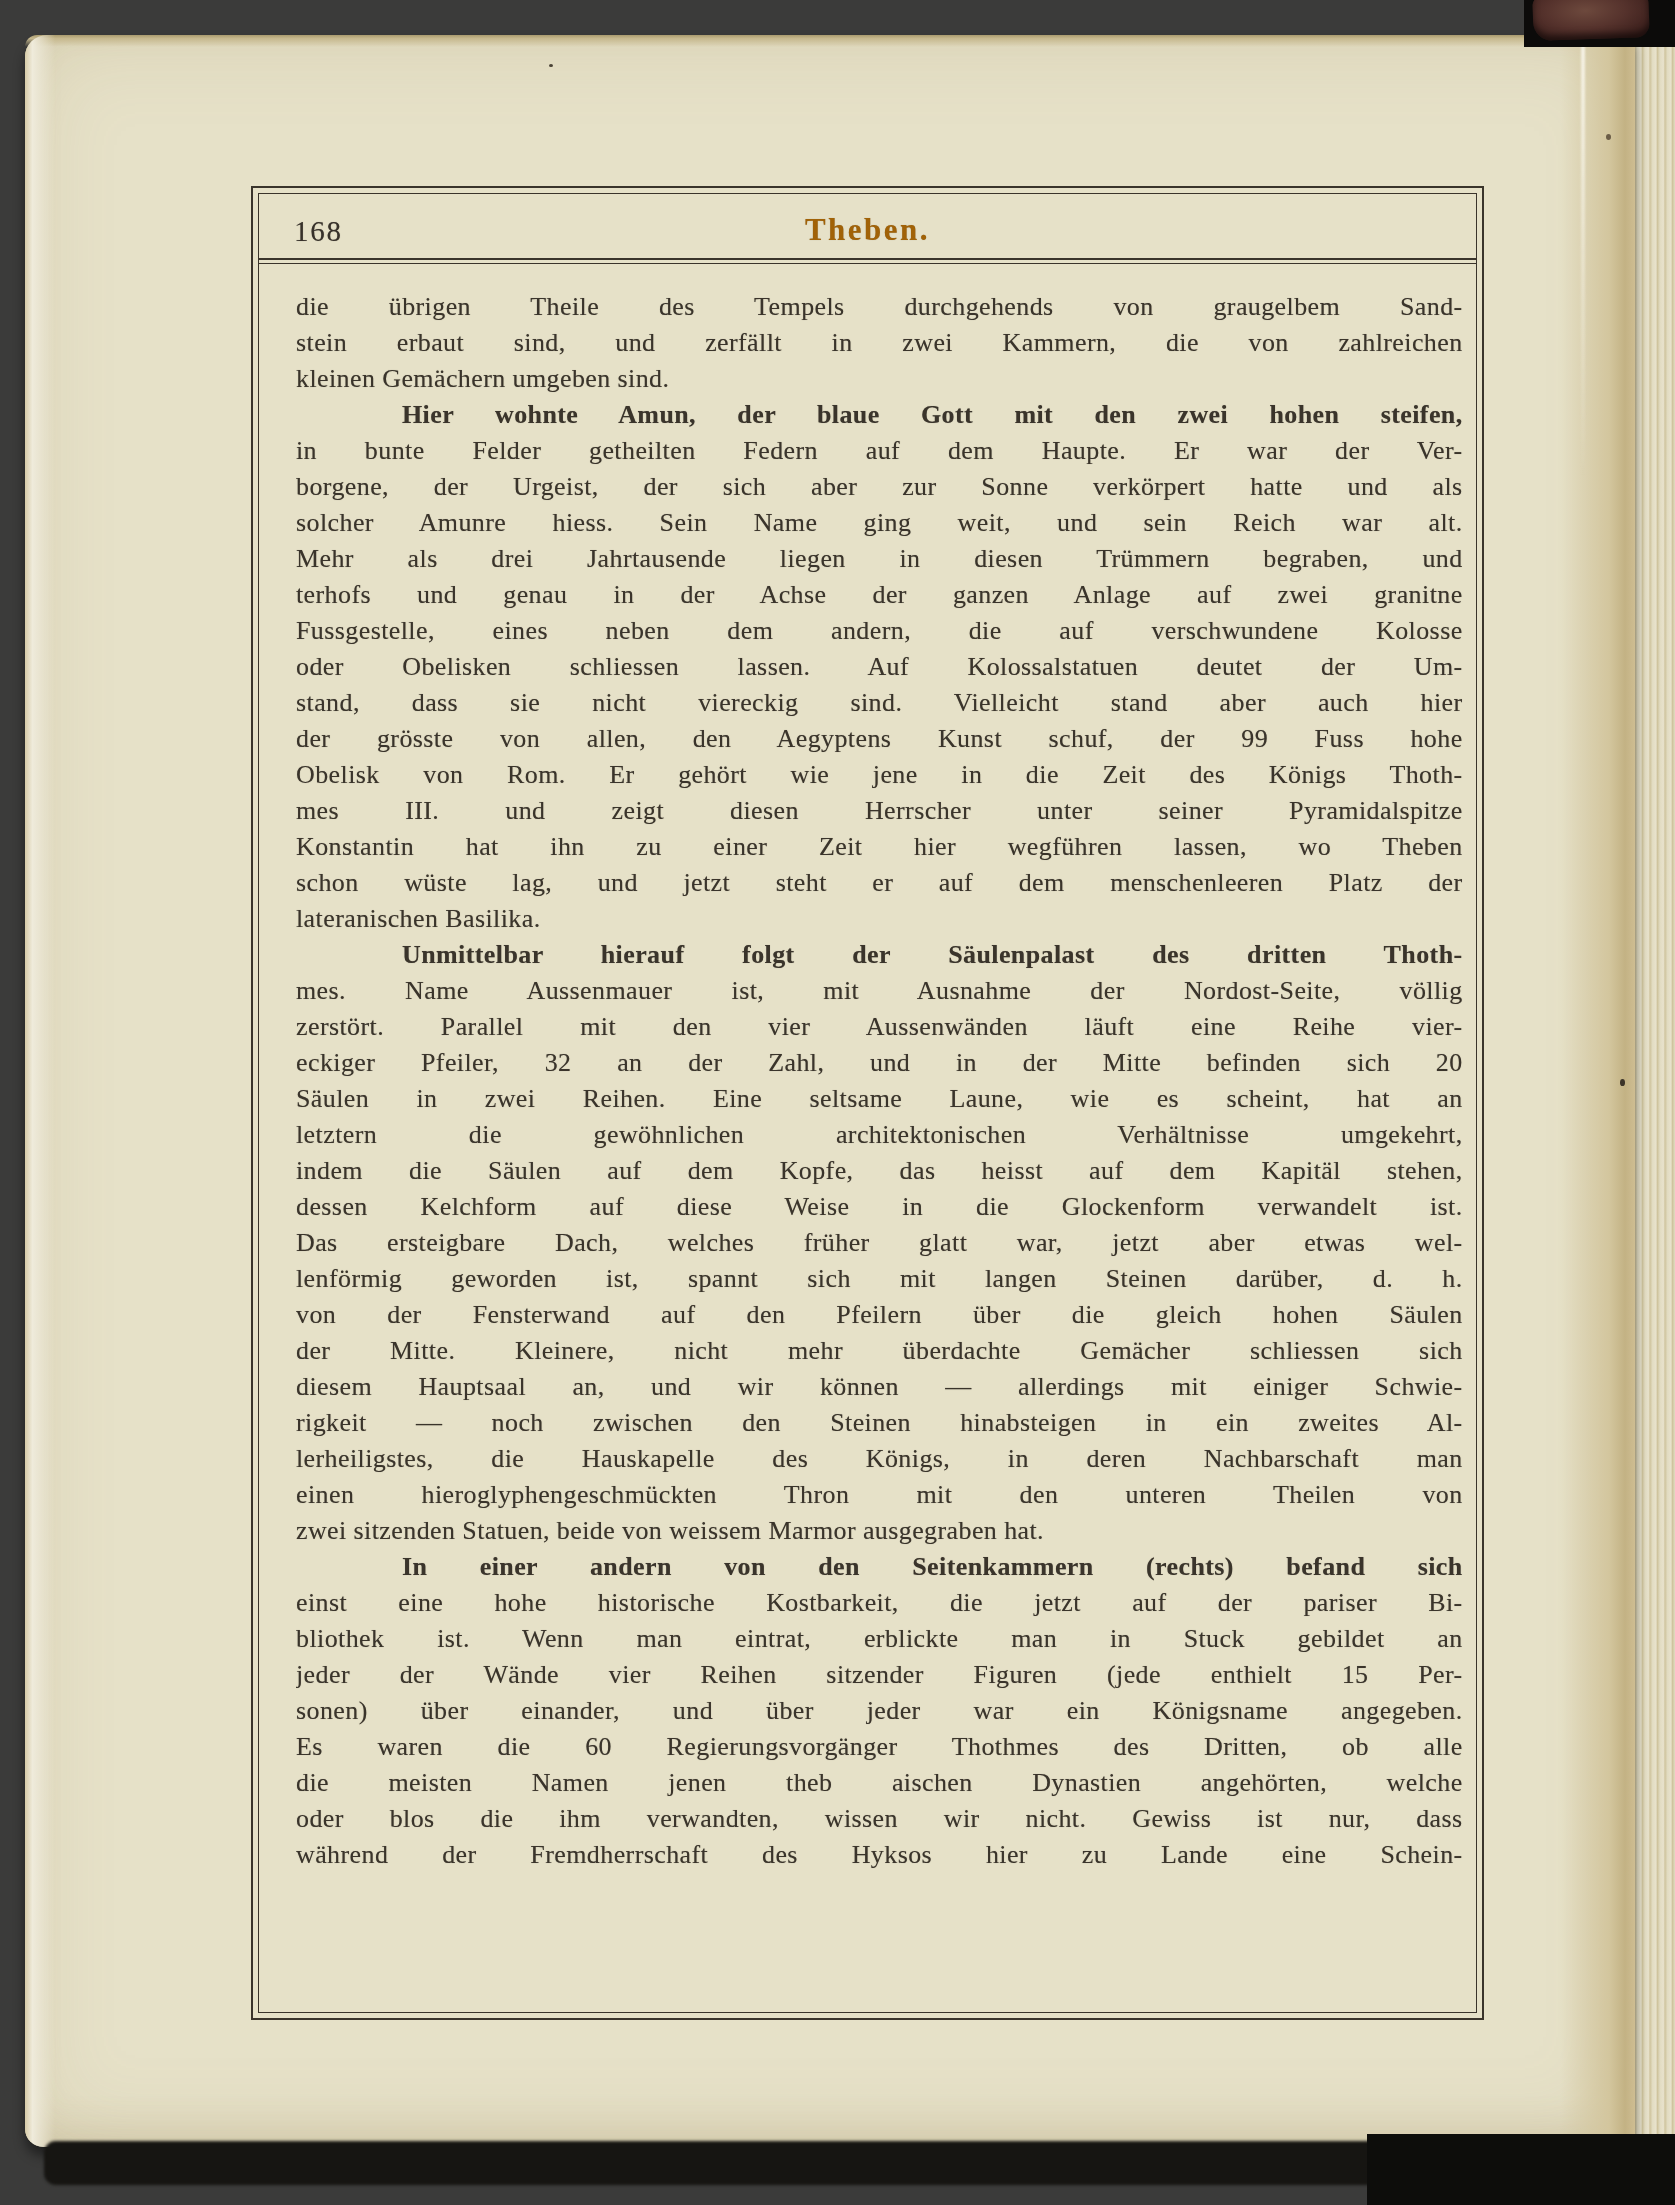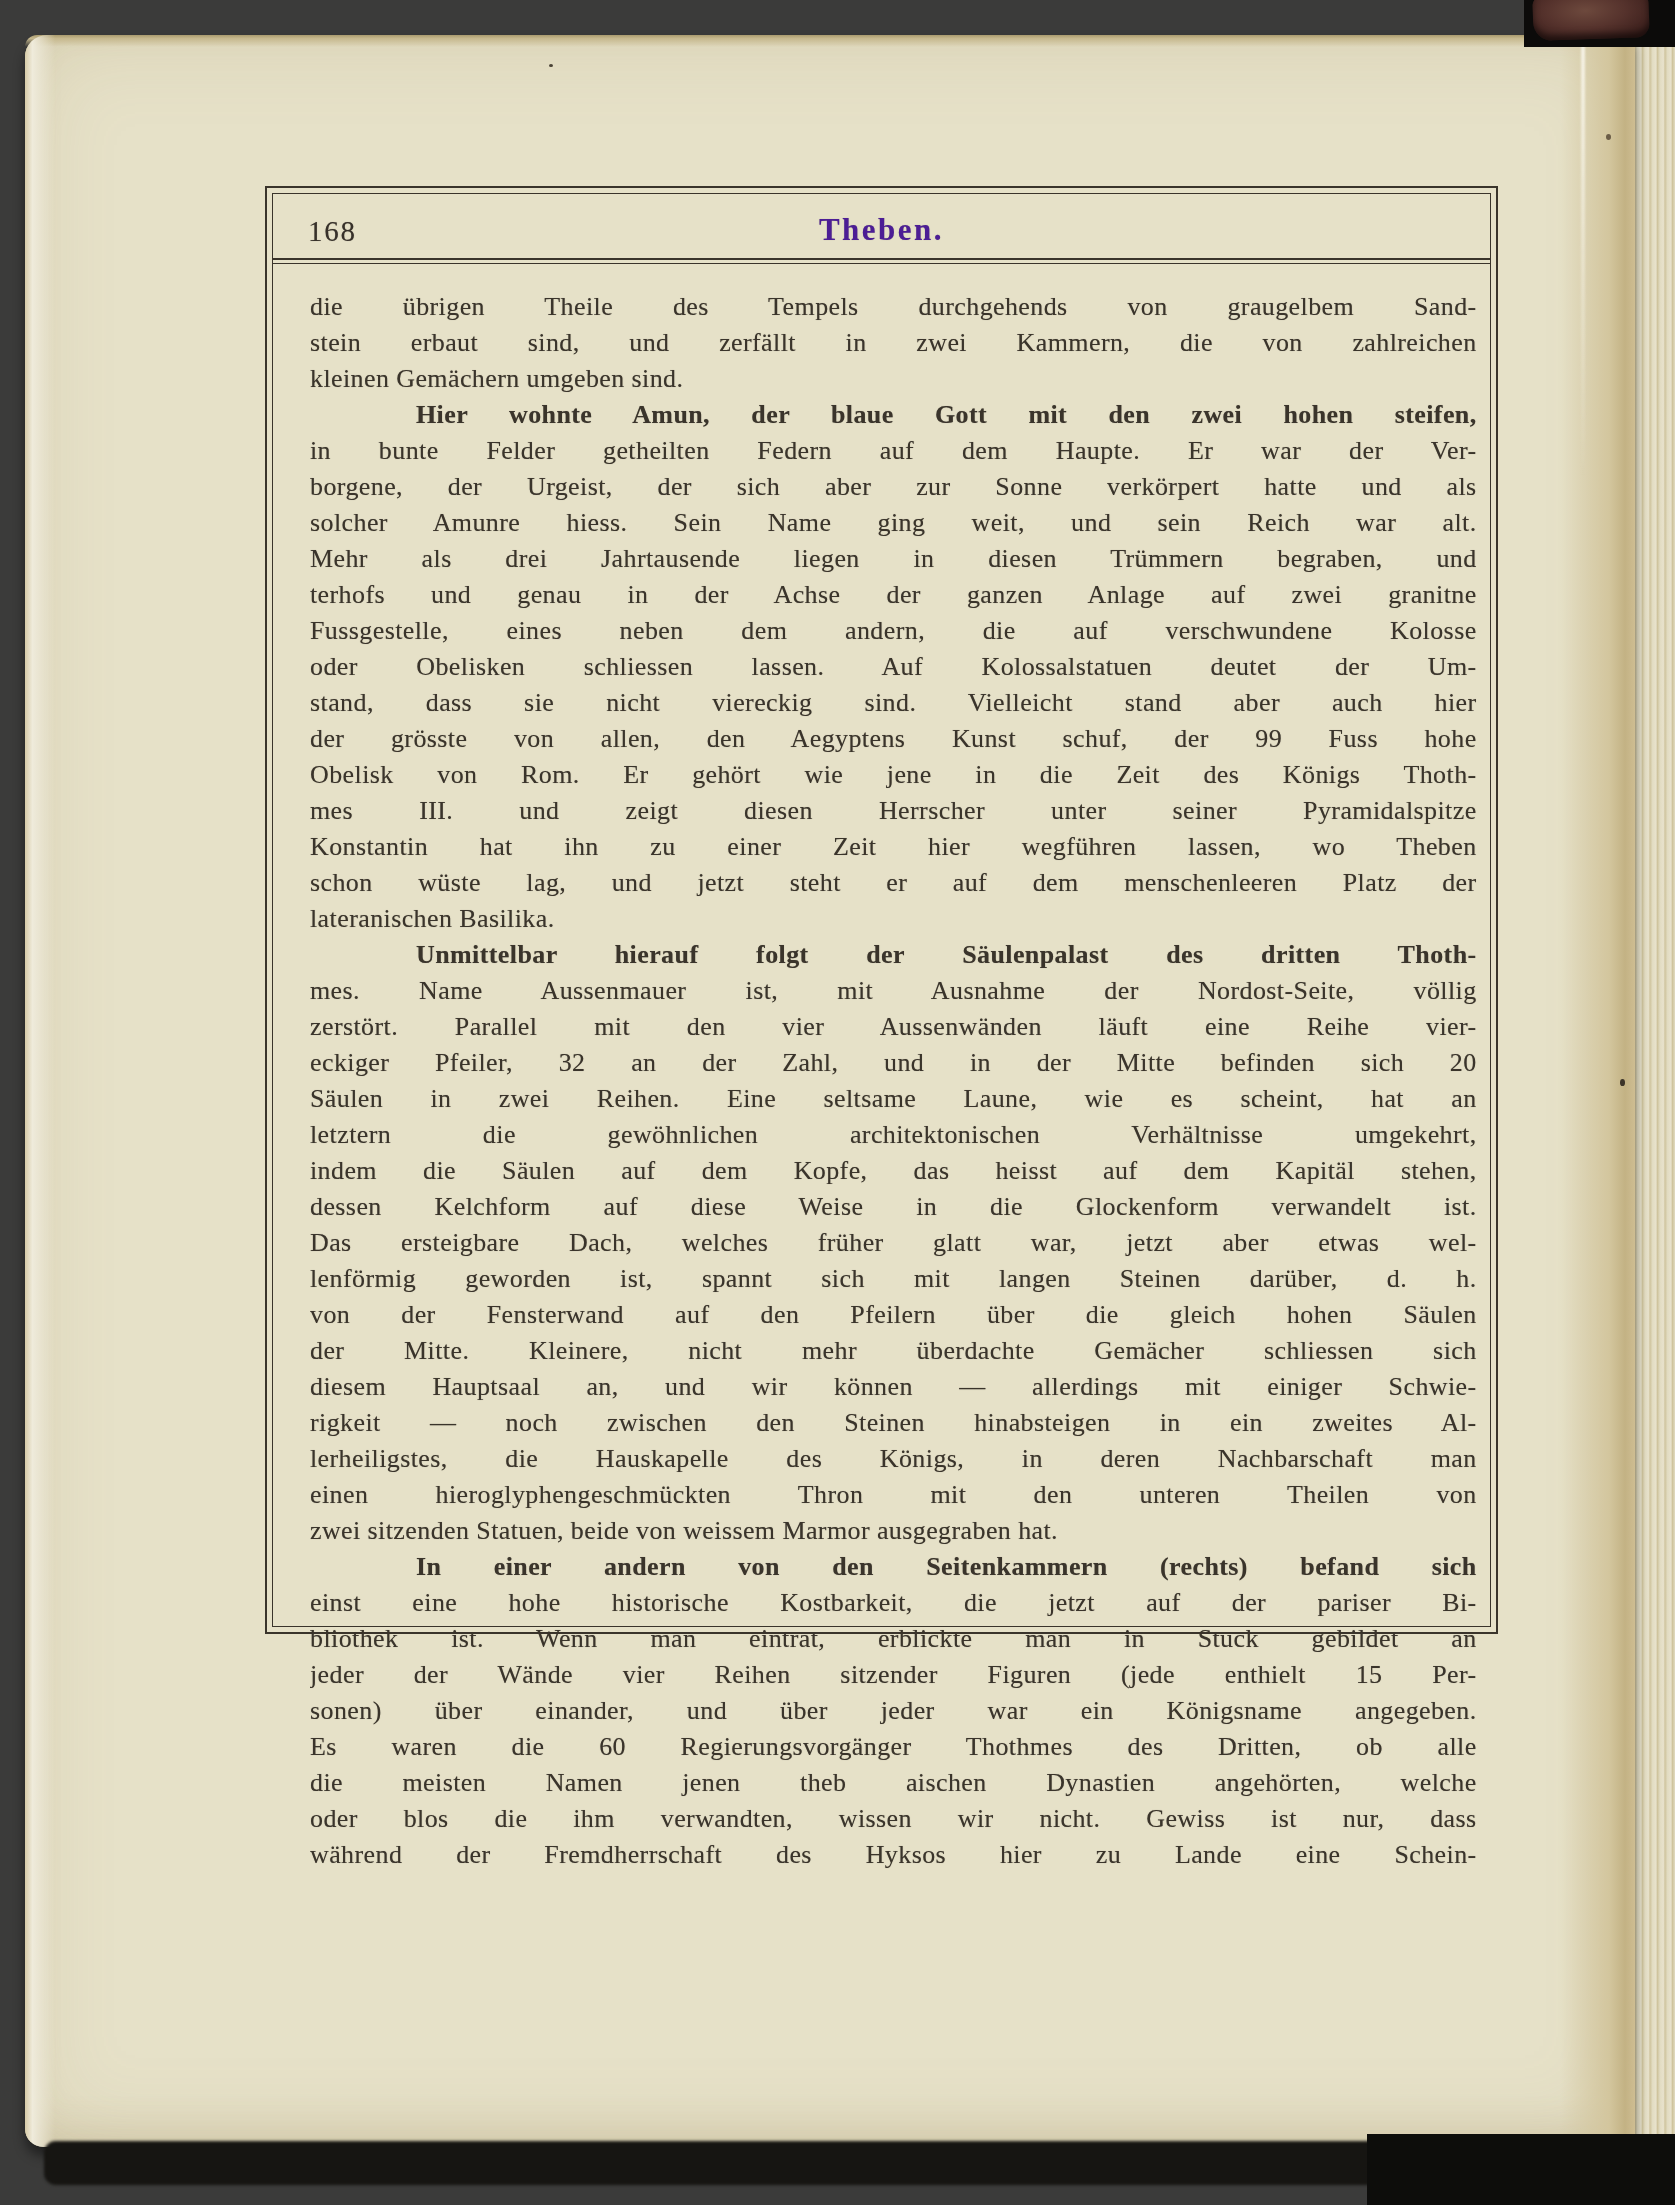--- a/index.html
+++ b/index.html
@@ -73,41 +73,41 @@
     position:absolute;left:1533px;top:-5px;width:116px;height:44px;
     background:radial-gradient(ellipse at 45% 35%,#6d493d 0%,#55322c 45%,#3a1e1b 85%);
     border-radius:8.4px 10px 13.4px 18.4px;
     transform:rotate(-2deg);
     box-shadow:inset 0 -5px 6.7px rgba(0,0,0,0.5);
     z-index:6;
   }
 
   
   .frame{
-    position:absolute;left:240px;top:151px;width:1233px;height:1448px;
+    position:absolute;left:226px;top:151px;width:1233px;height:1834px;
     box-sizing:border-box;
     border:2.5px solid #3a342b;
   }
   .frame-inner{
     position:absolute;inset:5px;
     box-sizing:border-box;
     border:1.7px solid #3a342b;
     padding:0;
   }
 
   
   .header{position:relative;height:64px;}
   .pagenum{
     position:absolute;left:35px;bottom:10px;
     font-size:29px;letter-spacing:1.7px;color:#37312a;
     text-shadow:0 0 0.8px rgba(55,49,42,0.45);
   }
   .title{
     position:absolute;left:0;right:0;bottom:10px;text-align:center;
-    font-size:31px;font-weight:700;letter-spacing:2.5px;color:#4c1d95;
+    font-size:31px;font-weight:700;letter-spacing:2.5px;color:#a16207;
     text-shadow:0 0 0.8px rgba(51,46,38,0.35);
   }
   .head-sep{
     height:3.4px;
     border-top:2.5px solid #3a342b;
     border-bottom:1.7px solid #3a342b;
   }
 
   
   .body{

